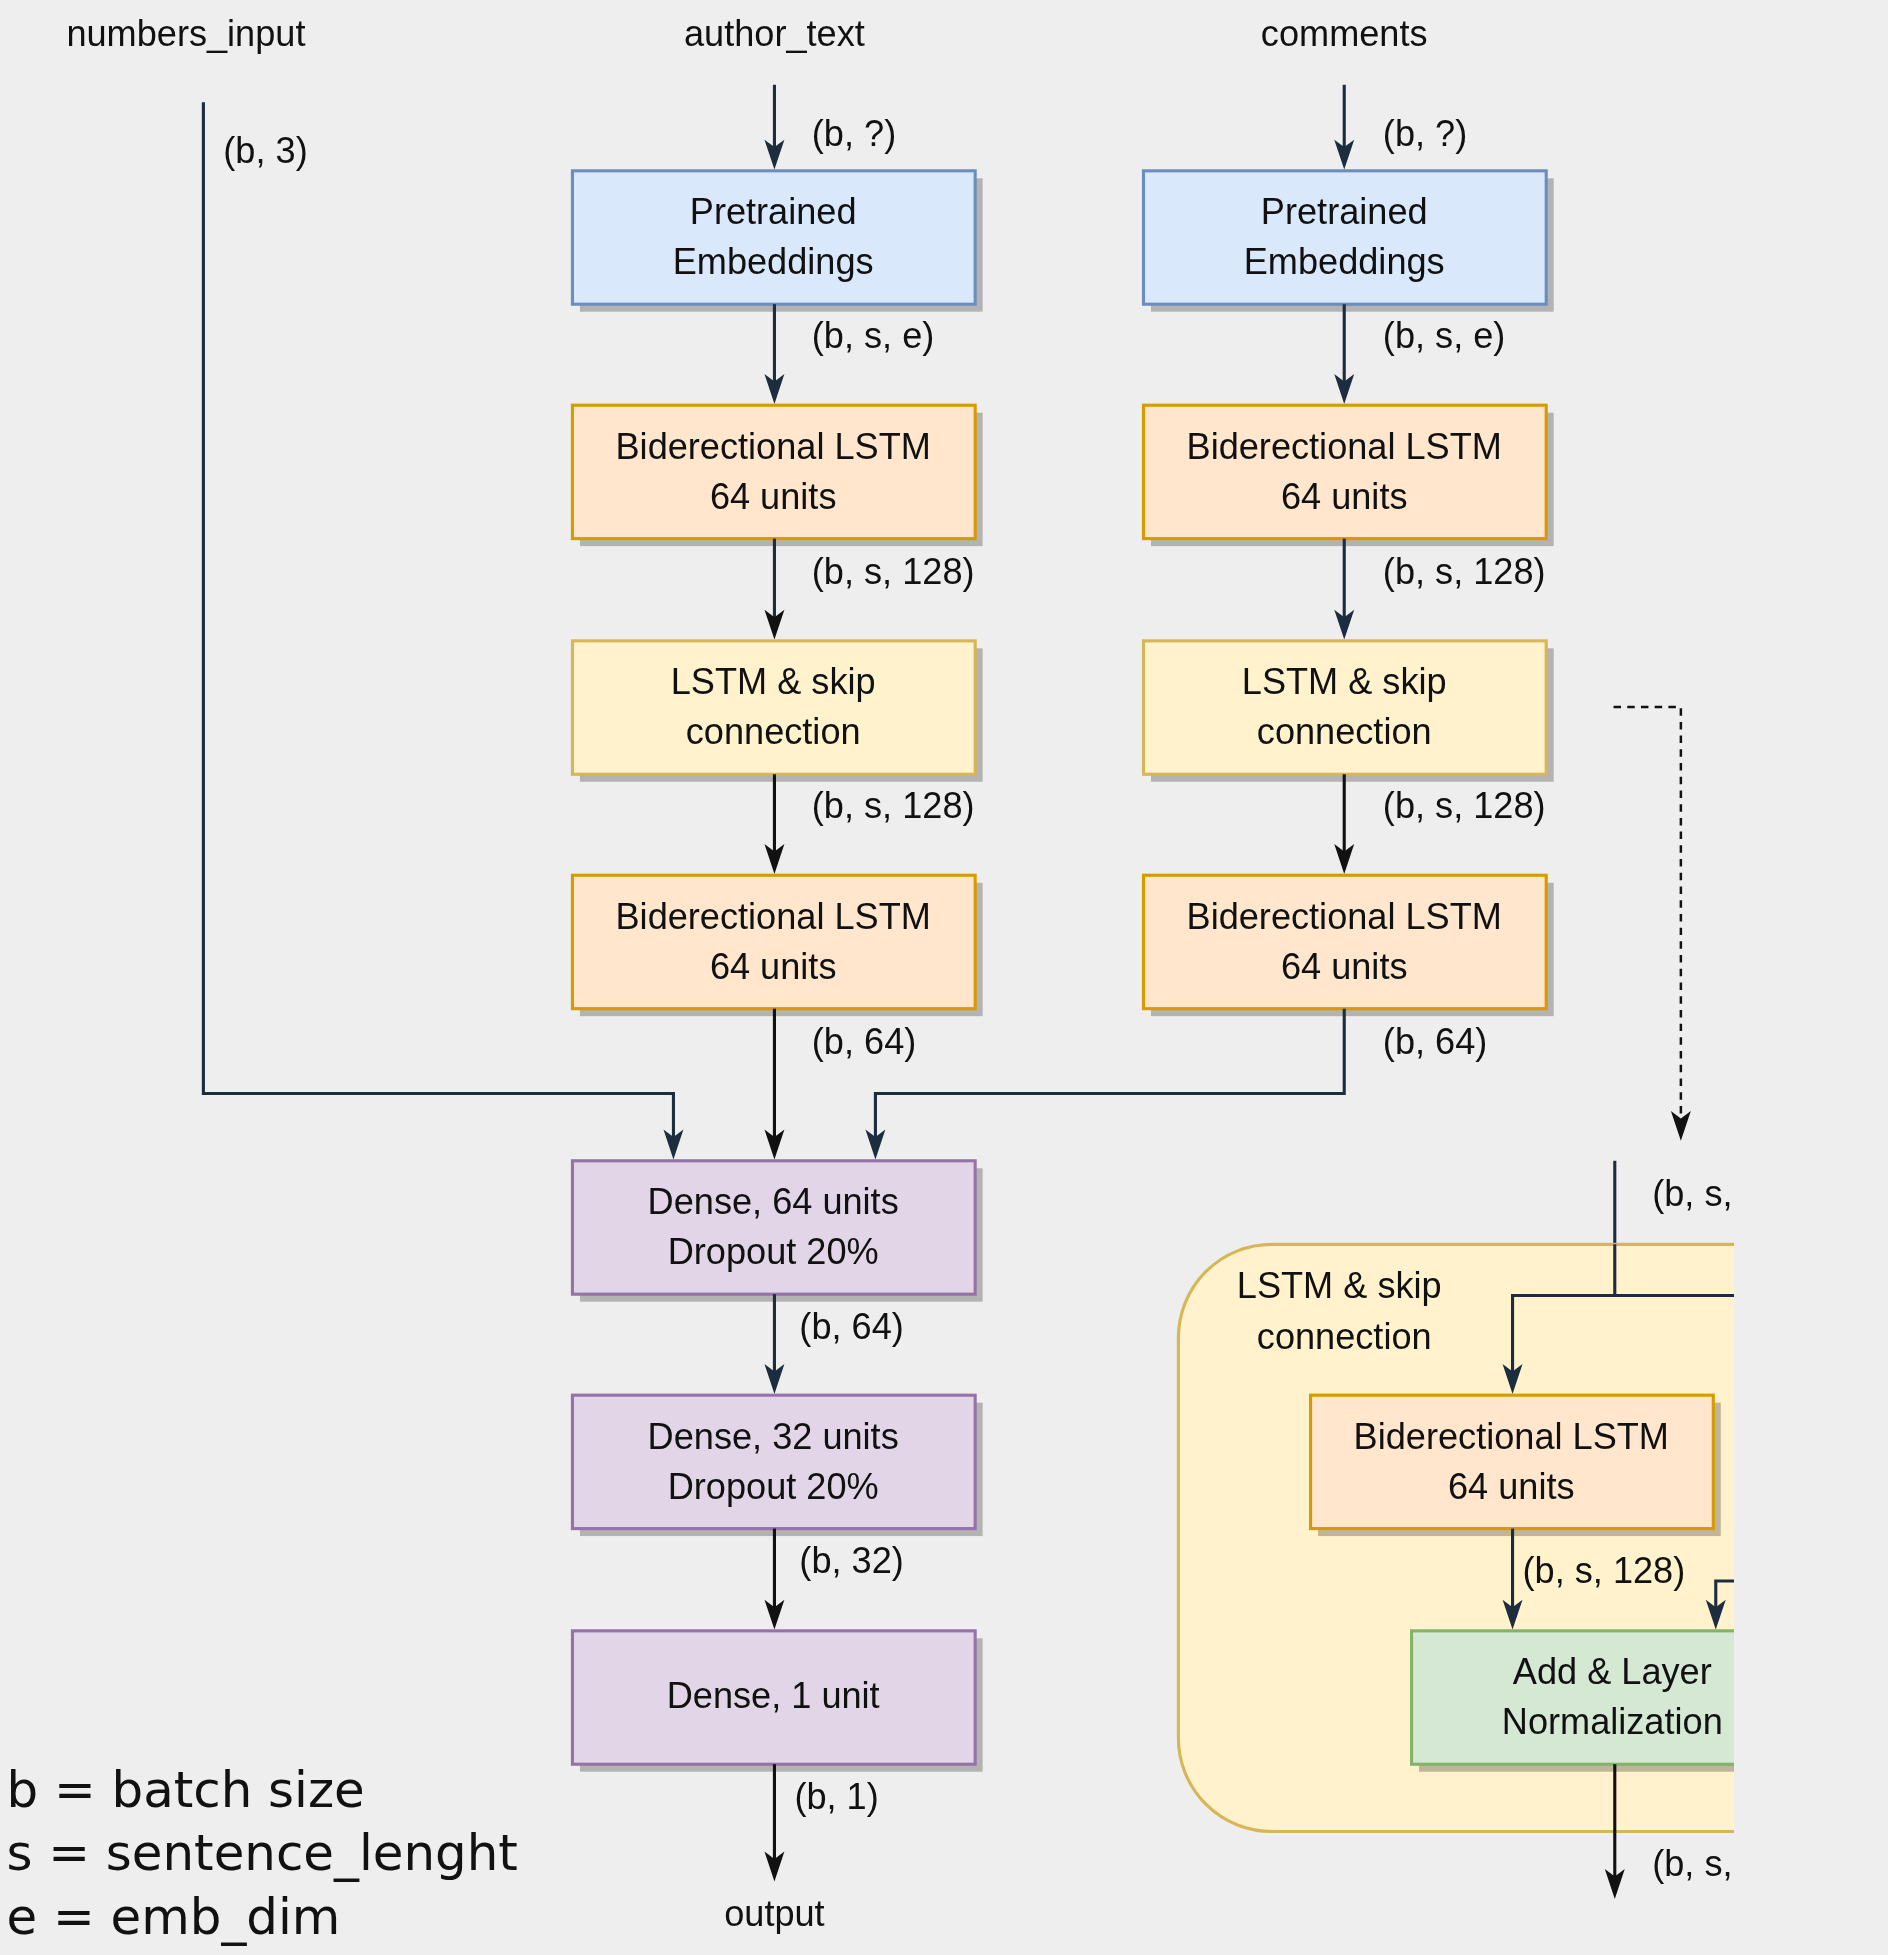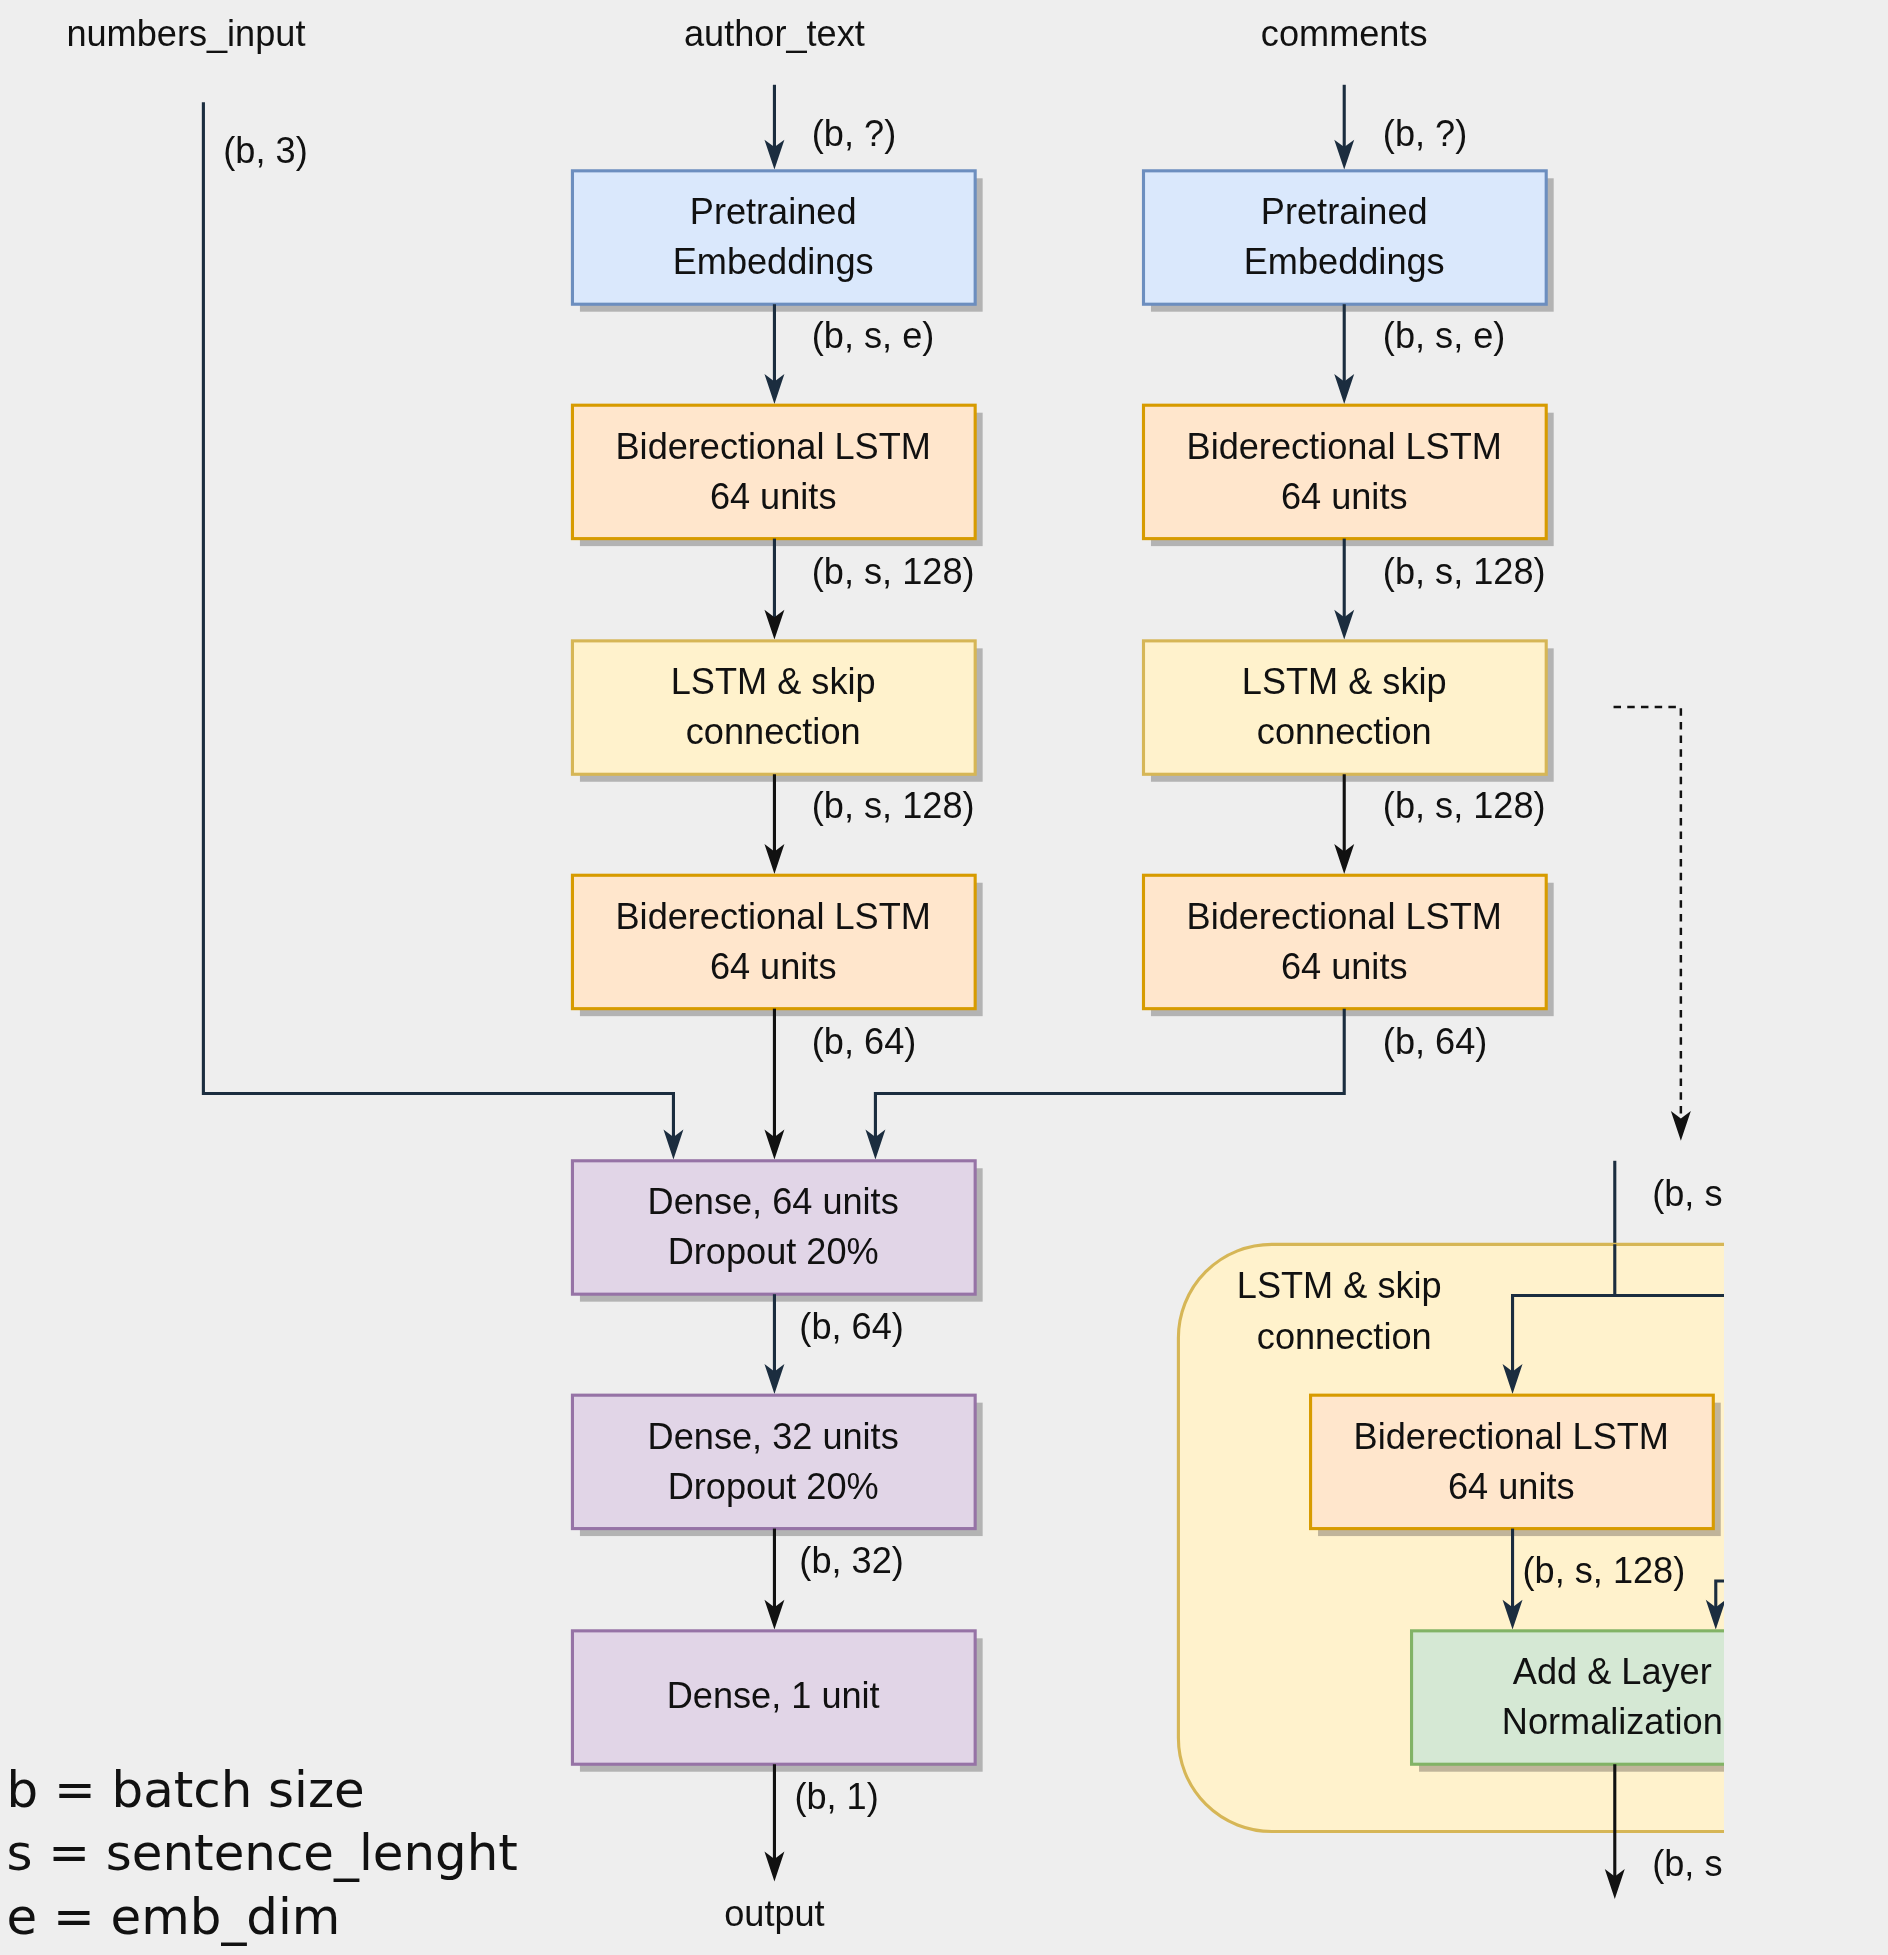--- a/index.html
+++ b/index.html
@@ -1,16 +1,16 @@
 <!DOCTYPE html>
 <html style="font-size:10.8px"><head>
 <meta charset="utf-8">
 <style>
   html, body { margin:0; padding:0; background:#eeeeee; }
-  #stage { position:relative; width:1724px; height:1955px; background:#eeeeee; overflow:hidden; }
+  #stage { position:relative; width:1724px; height:1955px; background:#eeeeee; overflow:hidden;padding-left:10px; }
   svg { position:absolute; left:0; top:0; }
   text { font-family: "Liberation Sans", sans-serif; fill:#111; }
   .lbl { font-size:29px; }
   .shape-lbl { font-size:29px; }
   .node-text { font-size:29px; text-anchor:middle; }
   .legend { font-family:"DejaVu Sans", sans-serif; font-size:40px; }
 </style>
 </head>
 <body>
 

